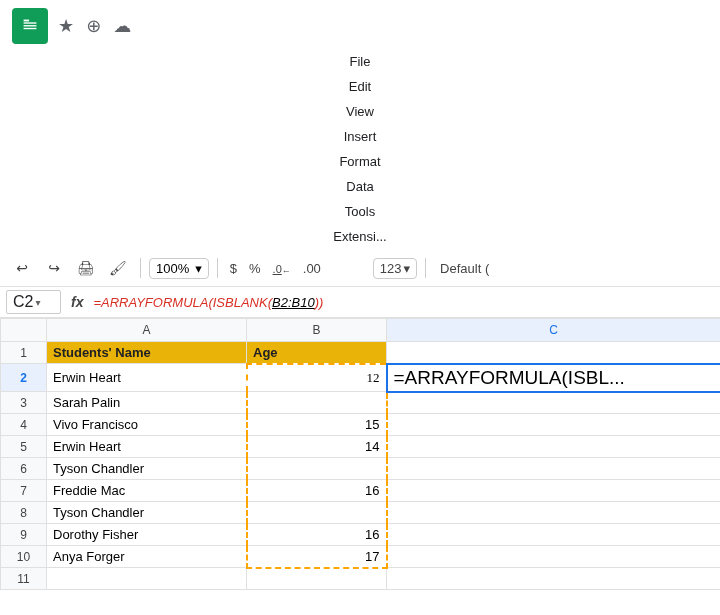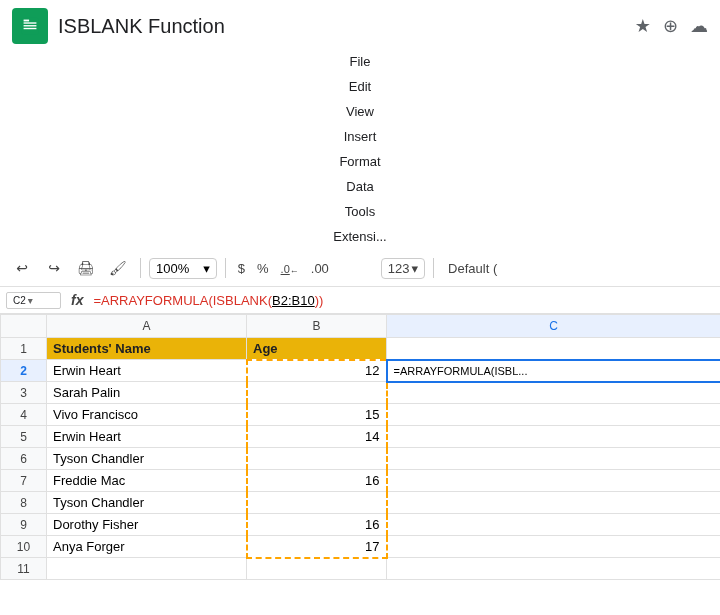--- a/index.html
+++ b/index.html
@@ -56,21 +56,21 @@
       gap: 4px;
       border-bottom: 1px solid #e0e0e0;
     }
     .toolbar-btn {
       width: 28px; height: 28px;
       display: flex; align-items: center; justify-content: center;
       border-radius: 4px; cursor: pointer; font-size: 14px; color: #444;
     }
     .toolbar-separator { width: 1px; height: 20px; background: #ccc; margin: 0 4px; }
     .zoom-select {
-      display: flex; align-items: center; gap: 14px;
+      display: flex; align-items: center; gap: 6px;
       border: 1px solid #ccc; border-radius: 4px;
       padding: 2px 6px; font-size: 13px; cursor: pointer;
     }
     .toolbar-currency, .toolbar-pct, .toolbar-dec {
       font-size: 13px; padding: 2px 4px; cursor: pointer; color: #444;
     }
     .toolbar-format {
       font-size: 13px; padding: 2px 6px; cursor: pointer; color: #444;
       border: 1px solid #ccc; border-radius: 4px; display: flex; align-items: center; gap: 2px; margin-left: 44px;
     }
@@ -85,21 +85,21 @@
       padding: 3px 6px;
       border-bottom: 1px solid #e0e0e0;
       gap: 6px;
     }
     .cell-ref {
       display: flex; align-items: center; gap: 2px;
       border: 1px solid #ccc; border-radius: 2px;
       padding: 2px 6px; font-size: 13px; min-width: 55px;
       background: #fff;
     }
-    .cell-ref-text { font-size: 10px; color: #202124; }
+    .cell-ref-text { font-size: 16px; color: #202124; }
     .cell-ref-arrow { font-size: 10px; color: #666; }
     .fx-icon {
       font-size: 14px; color: #444; padding: 2px 4px; font-style: italic; font-weight: bold; text-align: right;
     }
 
     
     .sheet-area {
       display: flex;
       flex-direction: column;
       overflow: hidden;
@@ -173,21 +173,20 @@
 <div class="title-bar">
   <div class="app-icon">
     <svg viewBox="0 0 24 24" fill="white">
       <rect x="3" y="3" width="18" height="18" rx="2" fill="#0F9D58"></rect>
       <rect x="5" y="8" width="14" height="1.5" fill="white"></rect>
       <rect x="5" y="11" width="14" height="1.5" fill="white"></rect>
       <rect x="5" y="14" width="14" height="1.5" fill="white"></rect>
       <rect x="5" y="5" width="6" height="2" fill="white"></rect>
     </svg>
   </div>
-  <span class="title-text">ISBLANK Function</span>
   <div class="title-icons">
     <span class="title-icon-btn">★</span>
     <span class="title-icon-btn">⊕</span>
     <span class="title-icon-btn">☁</span>
   </div>
 </div>
 
 <div class="menu-bar">
   <span class="menu-item">File</span>
   <span class="menu-item">Edit</span>
@@ -225,21 +224,21 @@
   <div class="toolbar-separator"></div>
   <span class="default-font">Default (</span>
 </div>
 
 <div class="formula-bar">
   <div class="cell-ref">
     <span class="cell-ref-text">C2</span>
     <span class="cell-ref-arrow">▾</span>
   </div>
   <span class="fx-icon">fx</span>
-  <div style="flex:1; display:flex; align-items:center;">
+  <div style="flex:1; display:flex; align-items:center;font-style:italic;">
     <span style="font-size:13px; color:#d93025;">=ARRAYFORMULA(ISBLANK(</span>
       <span style="font-size:13px; color:#000000; text-decoration:underline;">B2:B10</span>
       <span style="font-size:13px; color:#d93025;">))</span>
   </div>
 </div>
 
 <div class="sheet-area">
   <table class="sheet-table">
     <colgroup>
       <col class="col-row-num">
@@ -261,22 +260,22 @@
       <tr>
         <td class="row-num">1</td>
         <td class="cell cell-yellow-header">Students' Name</td>
         <td class="cell cell-yellow-header">Age</td>
         <td class="cell"></td>
       </tr>
 
       <tr>
         <td class="row-num active-row">2</td>
         <td class="cell">Erwin Heart</td>
-        <td class="cell cell-right" style="border-top:2px dashed orange; border-left:2px dashed orange; border-right:2px dashed orange; border-bottom:1px solid #e0e0e0;">12</td>
-        <td class="cell cell-c2-selected" style="font-size:11px; overflow:hidden;">=ARRAYFORMULA(ISBL...</td>
+        <td class="cell cell-right" style="border-top:2px dashed orange; border-left:2px dashed orange; border-right:2px dashed orange; border-bottom:1px solid #e0e0e0;font-family:Liberation Serif, serif;">12</td>
+        <td class="cell cell-c2-selected" style="font-size:19px; overflow:hidden;">=ARRAYFORMULA(ISBL...</td>
       </tr>
 
       <tr>
         <td class="row-num">3</td>
         <td class="cell">Sarah Palin</td>
         <td class="cell" style="border-left:2px dashed orange; border-right:2px dashed orange;"></td>
         <td class="cell"></td>
       </tr>
 
       <tr>

